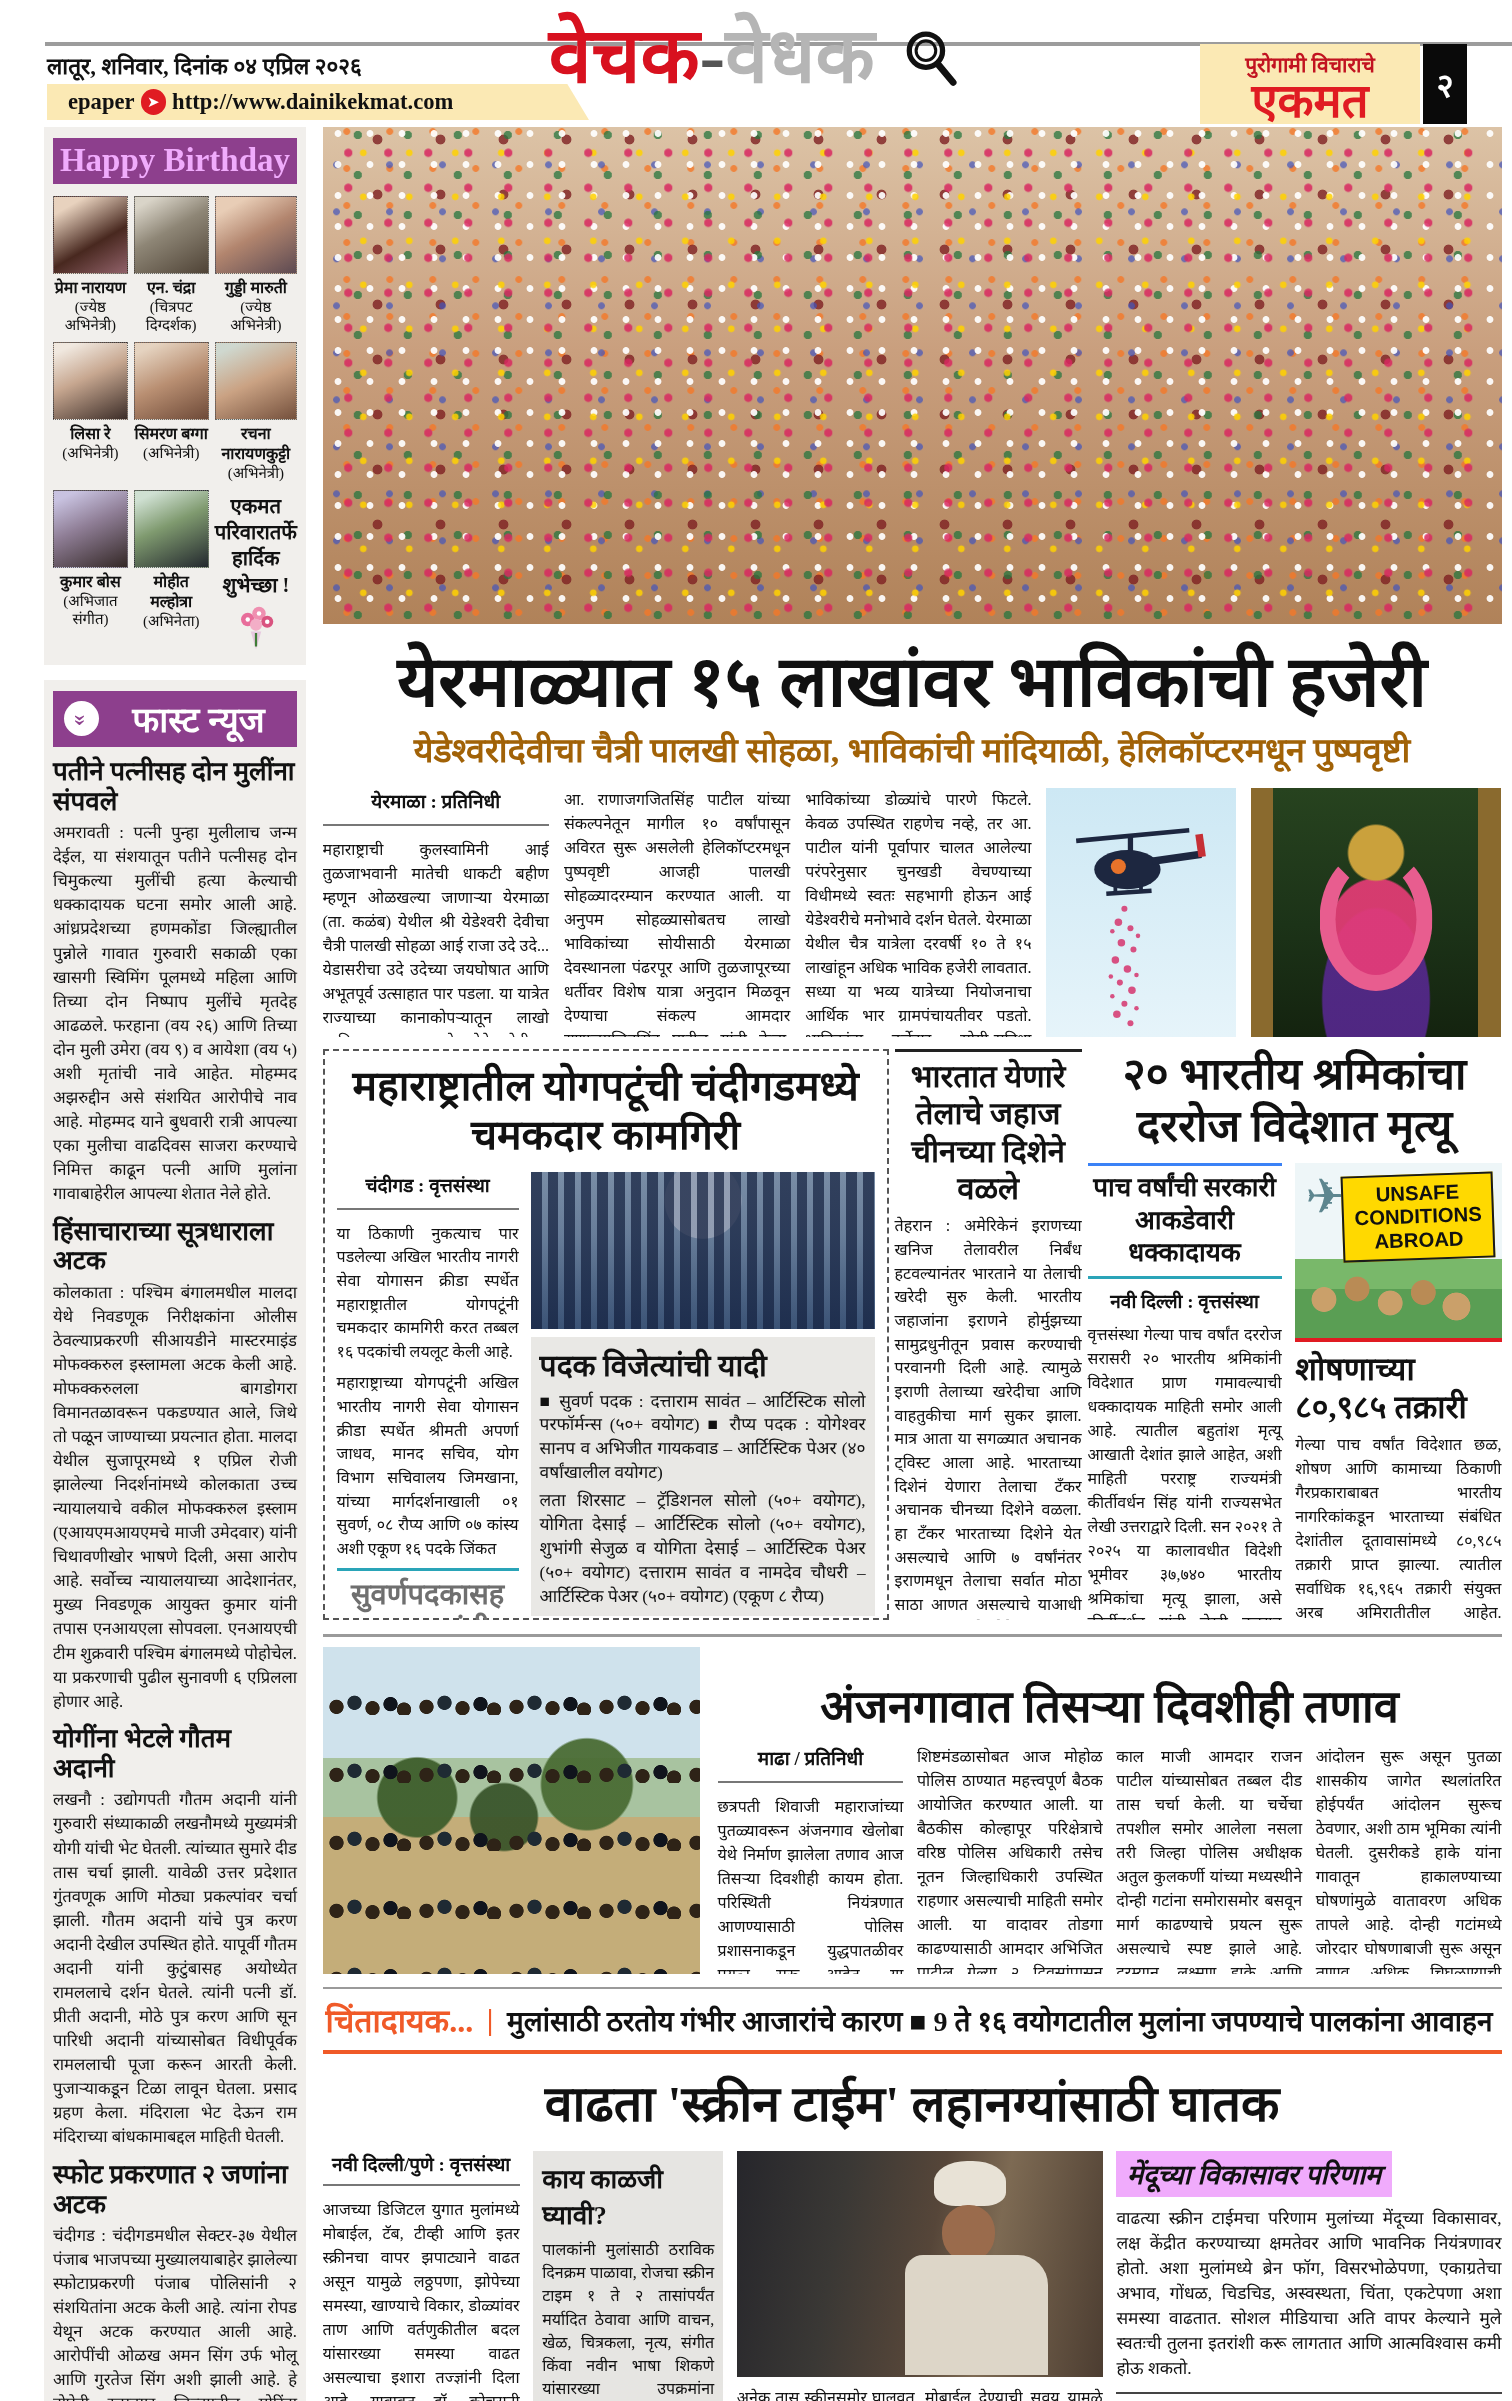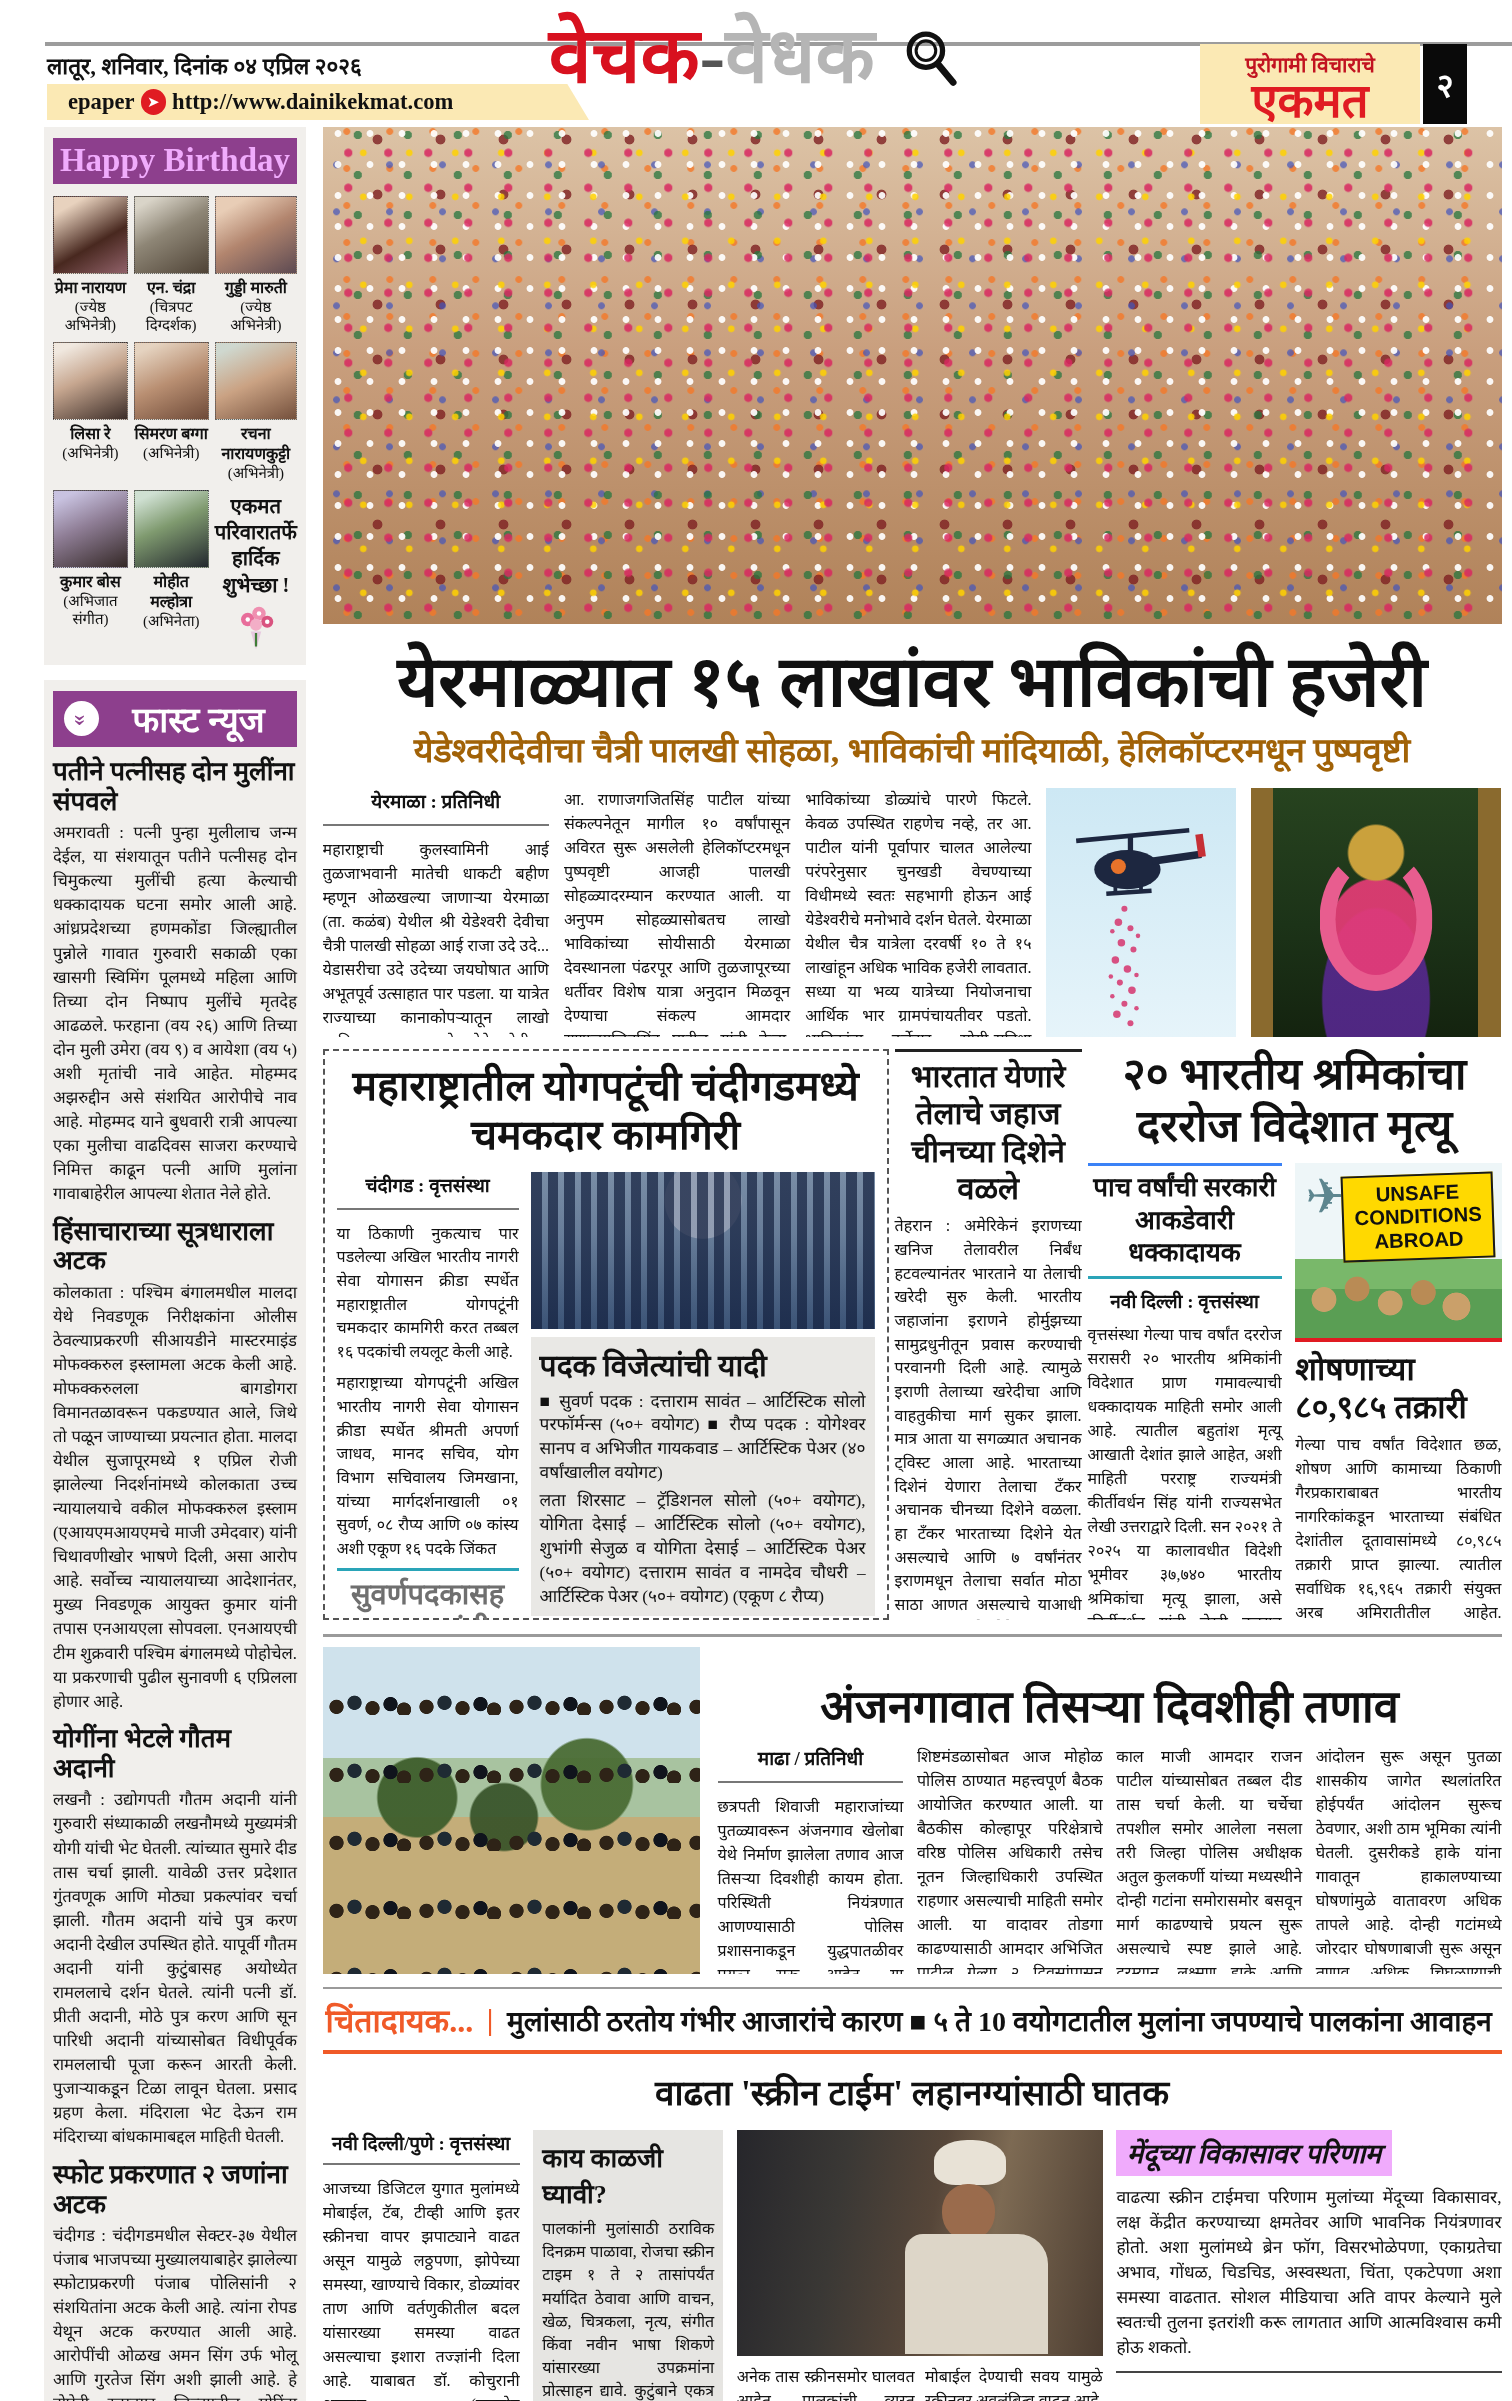--- a/index.html
+++ b/index.html
@@ -155,21 +155,21 @@
   .anj-head { font-size:45px; font-weight:bold; text-align:center; line-height:1.1; }
   .anj-cols { display:flex; gap:13.6px; margin-top:12px; }
   .anj-col { flex:1; font-size:16px; text-align:justify; line-height:1.5; }
   
   .alert-band { margin-top:13.6px; border-top:2.3px solid #9a9a9a; border-bottom:4.5px solid #f05a28;
     padding:9px 3px; display:flex; align-items:center; gap:13.6px; }
   .alert-label { color:#f05a28; font-size:32px; font-weight:bold; flex:none; }
   .alert-sep { color:#f05a28; font-size:30px; font-weight:bold; flex:none; }
   .alert-text { font-size:28px; font-weight:bold; }
   
-  .screen-head { font-size:35px; font-weight:bold; text-align:center; margin-top:13.6px; }
+  .screen-head { font-size:50px; font-weight:bold; text-align:center; margin-top:13.6px; }
   .screen-row { display:flex; gap:13.6px; margin-top:15px; height:370px; overflow:hidden; }
   .sc-colA { width:197px; flex:none; }
   .sc-body { font-size:16px; text-align:justify; line-height:1.5; }
   .sc-box { width:190px; flex:none; background:#e6e5e2; padding:9px; }
   .sc-box-title { font-size:26px; font-weight:bold; margin-bottom:6px; }
   .sc-box-body { font-size:16px; line-height:1.45; text-align:justify; }
   .sc-colC { width:366px; flex:none; }
   .kitchen-photo { position:relative; height:226px; overflow:hidden;
     background:linear-gradient(100deg,#26262b 0%, #3a3835 28%, #564639 52%, #7d6a53 68%, #4c3d31 100%); }
   .chef-hat { position:absolute; left:54%; top:10.5px; width:72px; height:45px; background:#e8e2d6; border-radius:46% 46% 30% 30%; }
@@ -418,21 +418,21 @@
           <div class="anj-col">शिष्टमंडळासोबत आज मोहोळ पोलिस ठाण्यात महत्त्वपूर्ण बैठक आयोजित करण्यात आली. या बैठकीस कोल्हापूर परिक्षेत्राचे वरिष्ठ पोलिस अधिकारी तसेच नूतन जिल्हाधिकारी उपस्थित राहणार असल्याची माहिती समोर आली. या वादावर तोडगा काढण्यासाठी आमदार अभिजित पाटील गेल्या २ दिवसांपासून सक्रिय असून त्यांनी</div>
           <div class="anj-col">काल माजी आमदार राजन पाटील यांच्यासोबत तब्बल दीड तास चर्चा केली. या चर्चेचा तपशील समोर आलेला नसला तरी जिल्हा पोलिस अधीक्षक अतुल कुलकर्णी यांच्या मध्यस्थीने दोन्ही गटांना समोरासमोर बसवून मार्ग काढण्याचे प्रयत्न सुरू असल्याचे स्पष्ट झाले आहे. दरम्यान, लक्ष्मण हाके आणि त्यांच्या समर्थकांकडून गावात ठिय्या</div>
           <div class="anj-col">आंदोलन सुरू असून पुतळा शासकीय जागेत स्थलांतरित होईपर्यंत आंदोलन सुरूच ठेवणार, अशी ठाम भूमिका त्यांनी घेतली. दुसरीकडे हाके यांना गावातून हाकालण्याच्या घोषणांमुळे वातावरण अधिक तापले आहे. दोन्ही गटांमध्ये जोरदार घोषणाबाजी सुरू असून तणाव अधिक चिघळण्याची शक्यता आहे. बुधवारी सकाळपासून हा वाद सुरू आहे.</div>
         </div>
       </div>
     </div>
 
     <div class="alert-band">
       <span class="alert-label">चिंतादायक...</span>
       <span class="alert-sep">|</span>
-      <span class="alert-text">मुलांसाठी ठरतोय गंभीर आजारांचे कारण ■ ५ ते 10 वयोगटातील मुलांना जपण्याचे पालकांना आवाहन</span>
+      <span class="alert-text">मुलांसाठी ठरतोय गंभीर आजारांचे कारण ■ 9 ते १६ वयोगटातील मुलांना जपण्याचे पालकांना आवाहन</span>
     </div>
 
     <div class="screen-head">वाढता 'स्क्रीन टाईम' लहानग्यांसाठी घातक</div>
     <div class="screen-row">
       <div class="sc-colA">
         <div class="byline">नवी दिल्ली/पुणे : वृत्तसंस्था</div>
         <hr class="byline-rule">
         <div class="sc-body">आजच्या डिजिटल युगात मुलांमध्ये मोबाईल, टॅब, टीव्ही आणि इतर स्क्रीनचा वापर झपाट्याने वाढत असून यामुळे लठ्ठपणा, झोपेच्या समस्या, खाण्याचे विकार, डोळ्यांवर ताण आणि वर्तणुकीतील बदल यांसारख्या समस्या वाढत असल्याचा इशारा तज्ज्ञांनी दिला आहे. याबाबत डॉ. कोचुरानी अब्राहम (बालरोग एंडोक्राइनोलॉजिस्ट, अंकुरा महिला व बाल रुग्णालय, पुणे) यांनी महत्त्वाची माहिती दिली. ऑनलाइन क्लासेस, मोबाईल गेम्स, सोशल मीडिया आणि डिजिटल उपकरणांची सहज उपलब्धता यामुळे</div>
 
       </div>

